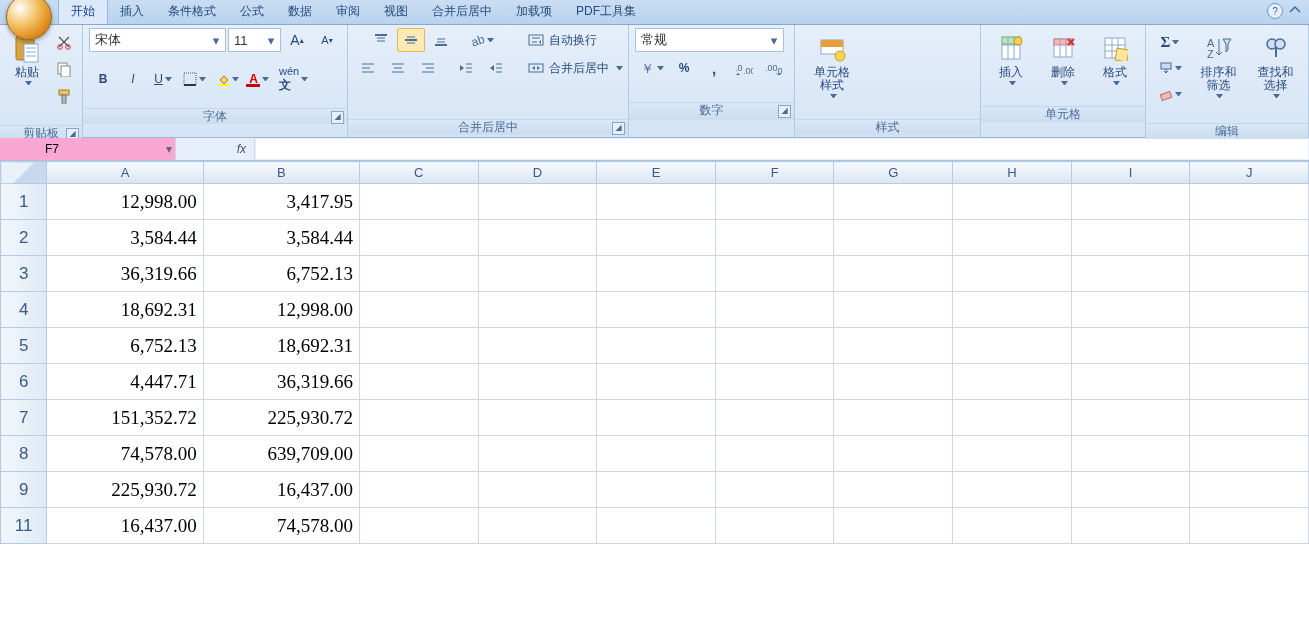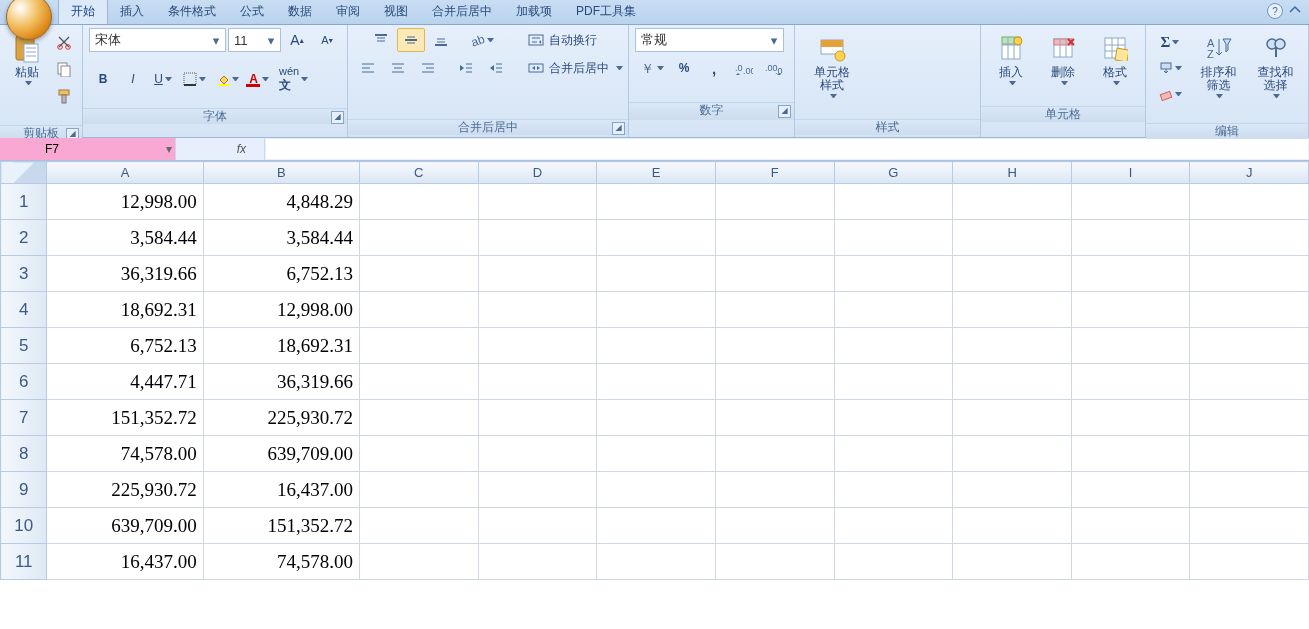--- a/index.html
+++ b/index.html
@@ -26,21 +26,21 @@
   .dd{width:7px;height:4px;margin-left:2px}
   .dd::before{content:"";display:block;border-left:3px solid transparent;border-right:3px solid transparent;border-top:4px solid #4b6b95}
   .combo{height:22px;background:#fff;border:1px solid #a9c1de;display:flex;align-items:center;padding:0 2px 0 5px;font-size:13px;color:#333}
   .combo .arrow{width:14px;text-align:center;color:#4b6b95}
   .sep{width:1px;height:70px;background:#b3cae4;margin:4px 3px 0}
   svg{display:block}
   
   .fbar{height:22px;background:#e6effb;border-bottom:1px solid #a9c1de;display:flex;align-items:stretch}
   .namebox{width:130px;border-right:1px solid #cdd9e8;display:flex;align-items:center;background:#f9a8d4;margin:0;padding-left:45px;position:relative}
   .namebox .arrow{position:absolute;right:3px;top:4px;color:#666}
-  .fx{width:70px;display:flex;align-items:center;justify-content:flex-end;gap:10px;padding-right:18px;border-right:1px solid #cdd9e8;color:#888}
+  .fx{width:70px;display:flex;align-items:center;justify-content:flex-end;gap:10px;padding-right:8px;border-right:1px solid #cdd9e8;color:#888}
   .fx .fxicon{font-style:italic;color:#555}
   .finput{flex:1;background:#fff;margin:1px;border:none}
   
   .grid{background:#fff;position:relative;height:471px;overflow:hidden}
   table{border-collapse:collapse;table-layout:fixed}
   th,td{border:1px solid #d0d7e5;padding:0;margin:0;height:36px;box-sizing:border-box}
   thead th{height:22px;background:linear-gradient(#f6f9fd,#dbe6f3);color:#3c5a82;font-weight:normal;font-size:13px;border-color:#b7cbe3;text-align:center}
   tbody th{width:48px;background:linear-gradient(90deg,#f3f7fc,#dde9f5);color:#3c5a82;font-weight:normal;font-size:17px;text-align:center;border-color:#b7cbe3}
   thead th.corner{width:48px;background:linear-gradient(135deg,#e9f1fa 50%,#c8d9ee 50%)}
   td{font-family:"SimSun","宋体",serif;font-size:19px;text-align:right;padding-right:6px;color:#000}
@@ -464,21 +464,21 @@
           <th>G</th>
           <th>H</th>
           <th>I</th>
           <th>J</th>
         </tr>
       </thead>
     <tbody id="gridbody">
         <tr>
           <th>1</th>
           <td>12,998.00</td>
-          <td>4,848.29</td>
+          <td>3,417.95</td>
           <td></td>
           <td></td>
           <td></td>
           <td></td>
           <td></td>
           <td></td>
           <td></td>
           <td></td>
         </tr>
         <tr>
@@ -579,33 +579,20 @@
           <td></td>
           <td></td>
           <td></td>
           <td></td>
           <td></td>
           <td></td>
           <td></td>
           <td></td>
         </tr>
         <tr>
-          <th>10</th>
-          <td>639,709.00</td>
-          <td>151,352.72</td>
-          <td></td>
-          <td></td>
-          <td></td>
-          <td></td>
-          <td></td>
-          <td></td>
-          <td></td>
-          <td></td>
-        </tr>
-        <tr>
           <th>11</th>
           <td>16,437.00</td>
           <td>74,578.00</td>
           <td></td>
           <td></td>
           <td></td>
           <td></td>
           <td></td>
           <td></td>
           <td></td>

